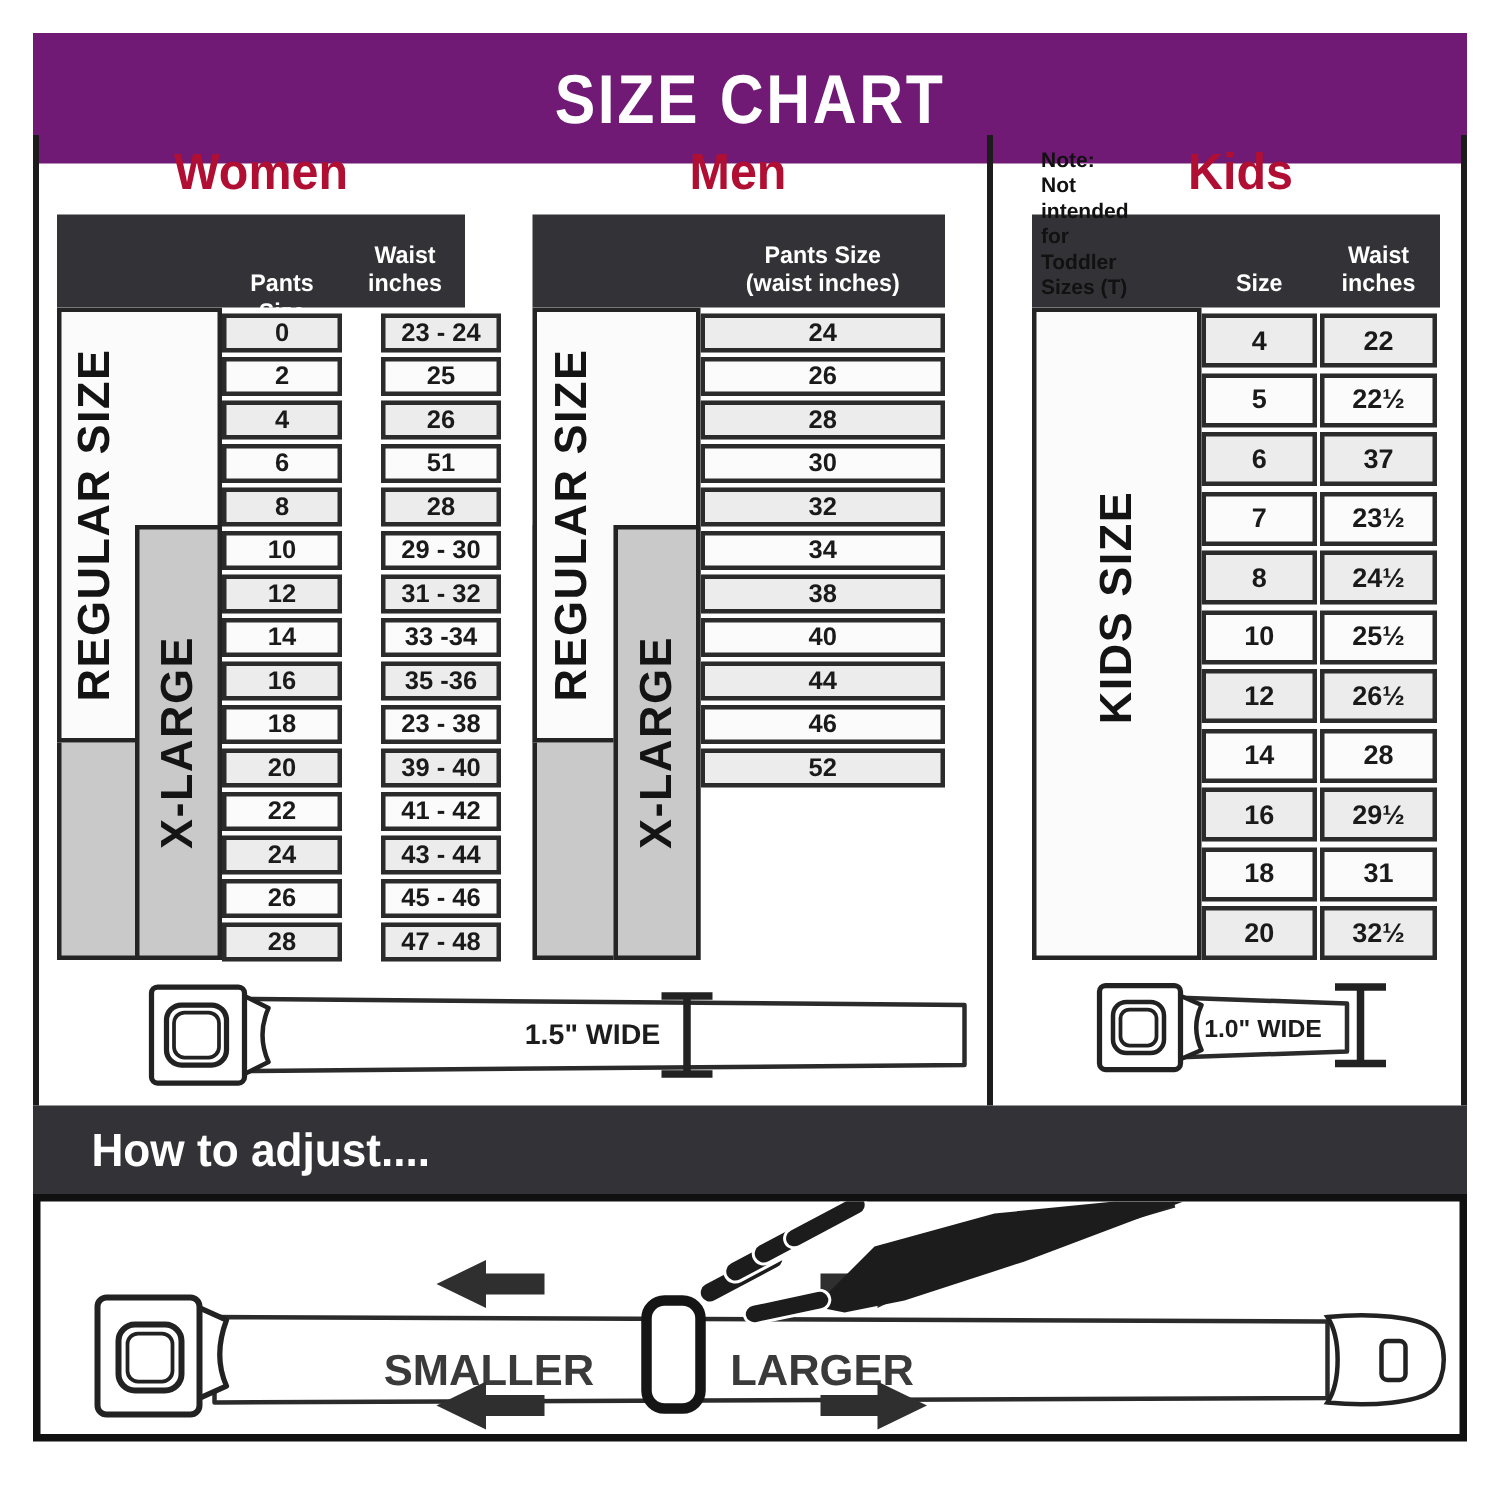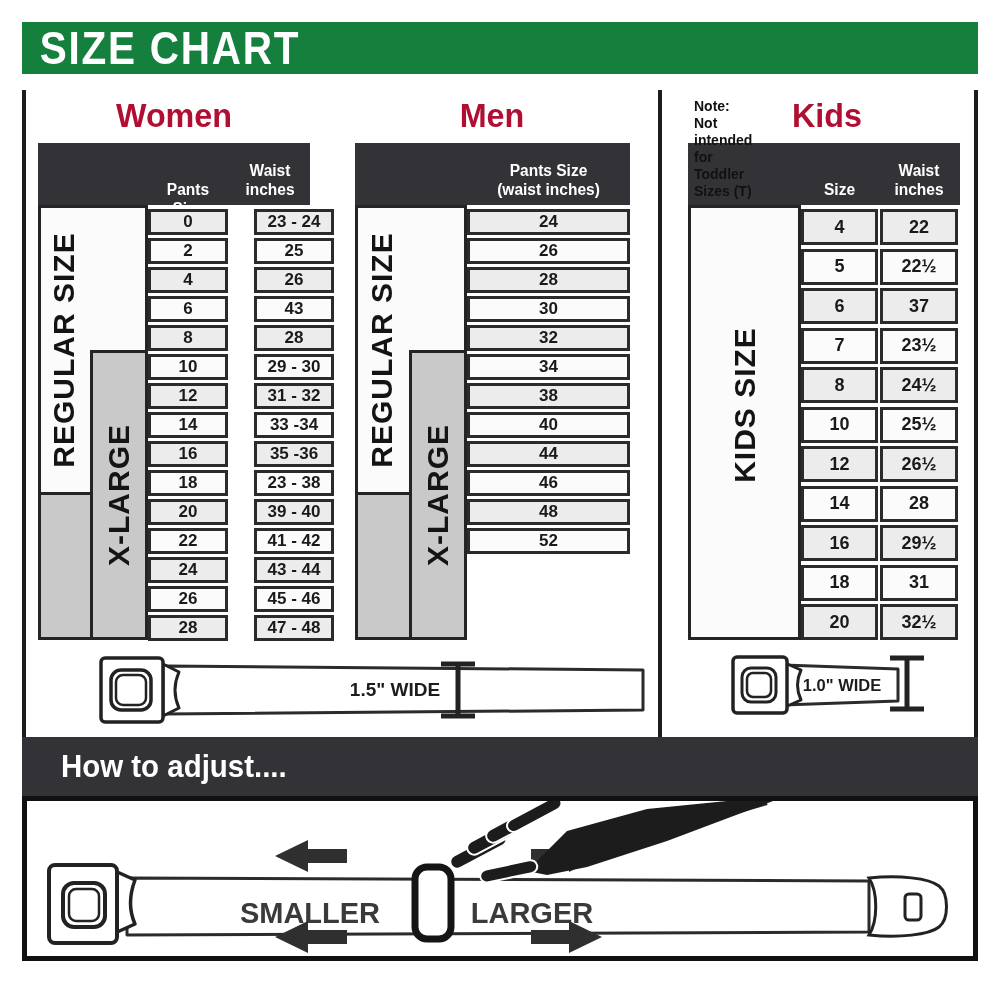--- a/index.html
+++ b/index.html
@@ -1,20 +1,20 @@
 <!DOCTYPE html>
 <html><head>
 <meta charset="utf-8">
 <style>
   html,body{margin:0;padding:0;background:#fff;}
   .page{position:relative;width:1000px;height:1000px;background:#fff;overflow:hidden;
         font-family:"Liberation Sans",sans-serif;color:#1a1a1a;}
   
-  .banner{position:absolute;left:22px;top:22px;width:956px;height:52px;background:#15803d;
-          display:flex;align-items:center;}
+  .banner{position:absolute;left:22px;top:22px;width:956px;height:87px;background:#701a75;
+          display:flex;align-items:center;justify-content:center;}
   .banner span{color:#fff;font-size:46px;font-weight:bold;letter-spacing:2px;
                transform:scaleX(.88);display:inline-block;white-space:nowrap;}
   
   .vline{position:absolute;top:90px;height:647px;width:4px;background:#1c1c1c;}
   
   .sec-title{position:absolute;top:96px;width:232px;text-align:center;font-size:34px;
              font-weight:bold;transform:scaleX(.95);}
   
   .tbl{position:absolute;top:143px;height:497px;}
   .tbl-head{position:absolute;left:0;top:0;height:62px;background:#333236;}
@@ -35,21 +35,21 @@
   .vtext{transform:rotate(-90deg);white-space:nowrap;font-weight:bold;font-size:30px;
          letter-spacing:1px;color:#141414;}
   .note{position:absolute;left:6px;bottom:5px;font-size:14px;font-weight:bold;
         line-height:17px;color:#111;z-index:6;}
   
   .adjust-band{position:absolute;left:22px;top:737px;width:956px;height:59px;background:#333236;
                display:flex;align-items:center;}
   .adjust-band span{color:#fff;font-size:31px;font-weight:bold;margin-left:33px;transform:scaleX(.95);
                     display:inline-block;}
   .adjust-box{position:absolute;left:22px;top:796px;width:956px;height:165px;box-sizing:border-box;
-              border:5px solid #111;background:#fff;}
+              border:5px solid #111;background:#fff;padding-left:16px;}
   .beltsvg{position:absolute;}
   svg text{font-family:"Liberation Sans",sans-serif;}
 </style>
 </head>
 <body>
 
 <div class="page">
 
   <div class="banner">
     <span>SIZE CHART</span>
@@ -98,21 +98,21 @@
         <div class="cell">22</div>
         <div class="cell">24</div>
         <div class="cell">26</div>
         <div class="cell">28</div>
       </div>
     <div class="col" style="left:192px;width:80px;padding-left:24px;">
 
     <div class="cell">23 - 24</div>
         <div class="cell">25</div>
         <div class="cell">26</div>
-        <div class="cell">43</div>
+        <div class="cell">51</div>
         <div class="cell">28</div>
         <div class="cell">29 - 30</div>
         <div class="cell">31 - 32</div>
         <div class="cell">33 -34</div>
         <div class="cell">35 -36</div>
         <div class="cell">23 - 38</div>
         <div class="cell">39 - 40</div>
         <div class="cell">41 - 42</div>
         <div class="cell">43 - 44</div>
         <div class="cell">45 - 46</div>
@@ -143,21 +143,20 @@
     <div class="cell">24</div>
         <div class="cell">26</div>
         <div class="cell">28</div>
         <div class="cell">30</div>
         <div class="cell">32</div>
         <div class="cell">34</div>
         <div class="cell">38</div>
         <div class="cell">40</div>
         <div class="cell">44</div>
         <div class="cell">46</div>
-        <div class="cell">48</div>
         <div class="cell">52</div>
       </div>
   </div>
 
   <div class="tbl" style="left:688px;width:272px;">
     <div class="tbl-head" style="width:272px;">
       <div class="head-lbl" style="left:113px;top:37px;width:77px;">Size</div>
       <div class="head-lbl" style="left:192px;top:18px;width:78px;">
         <div>Waist</div>
         <div>inches</div>

